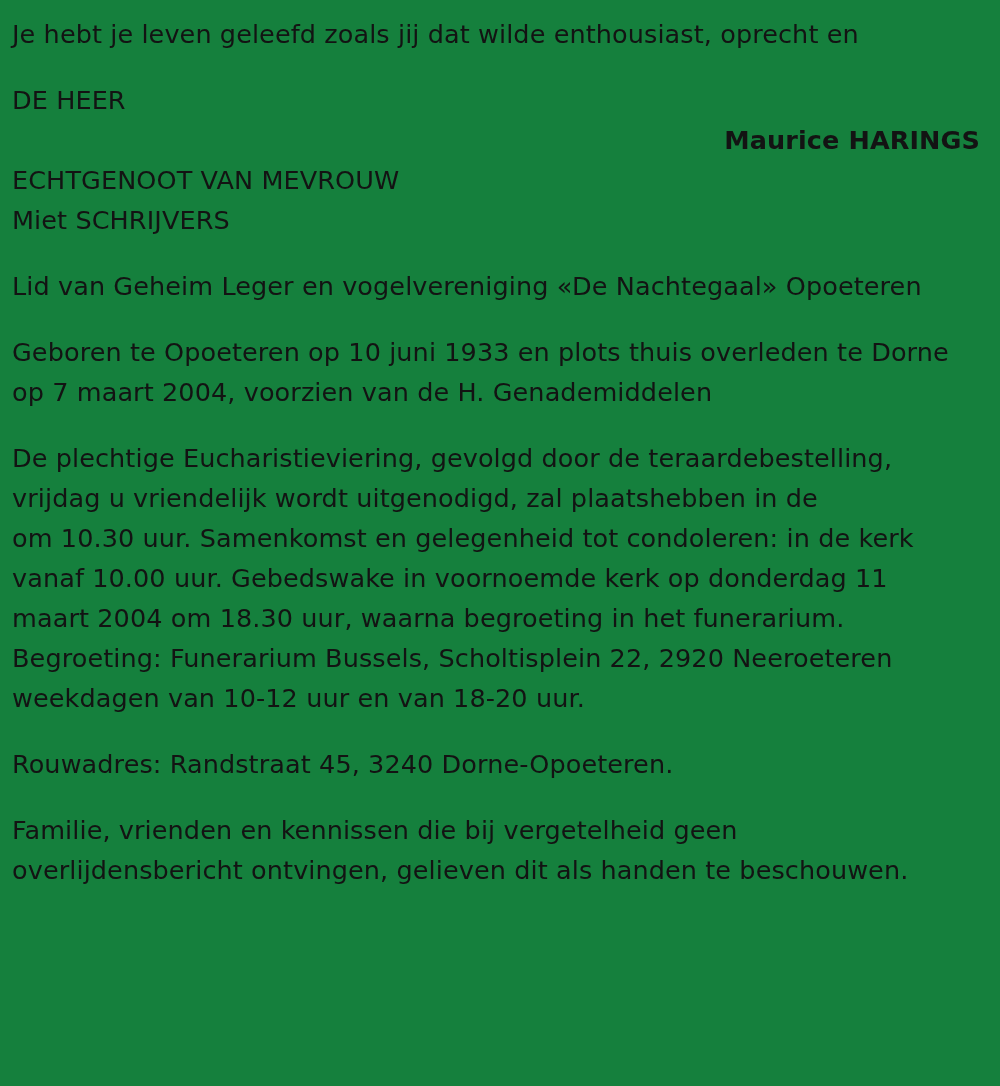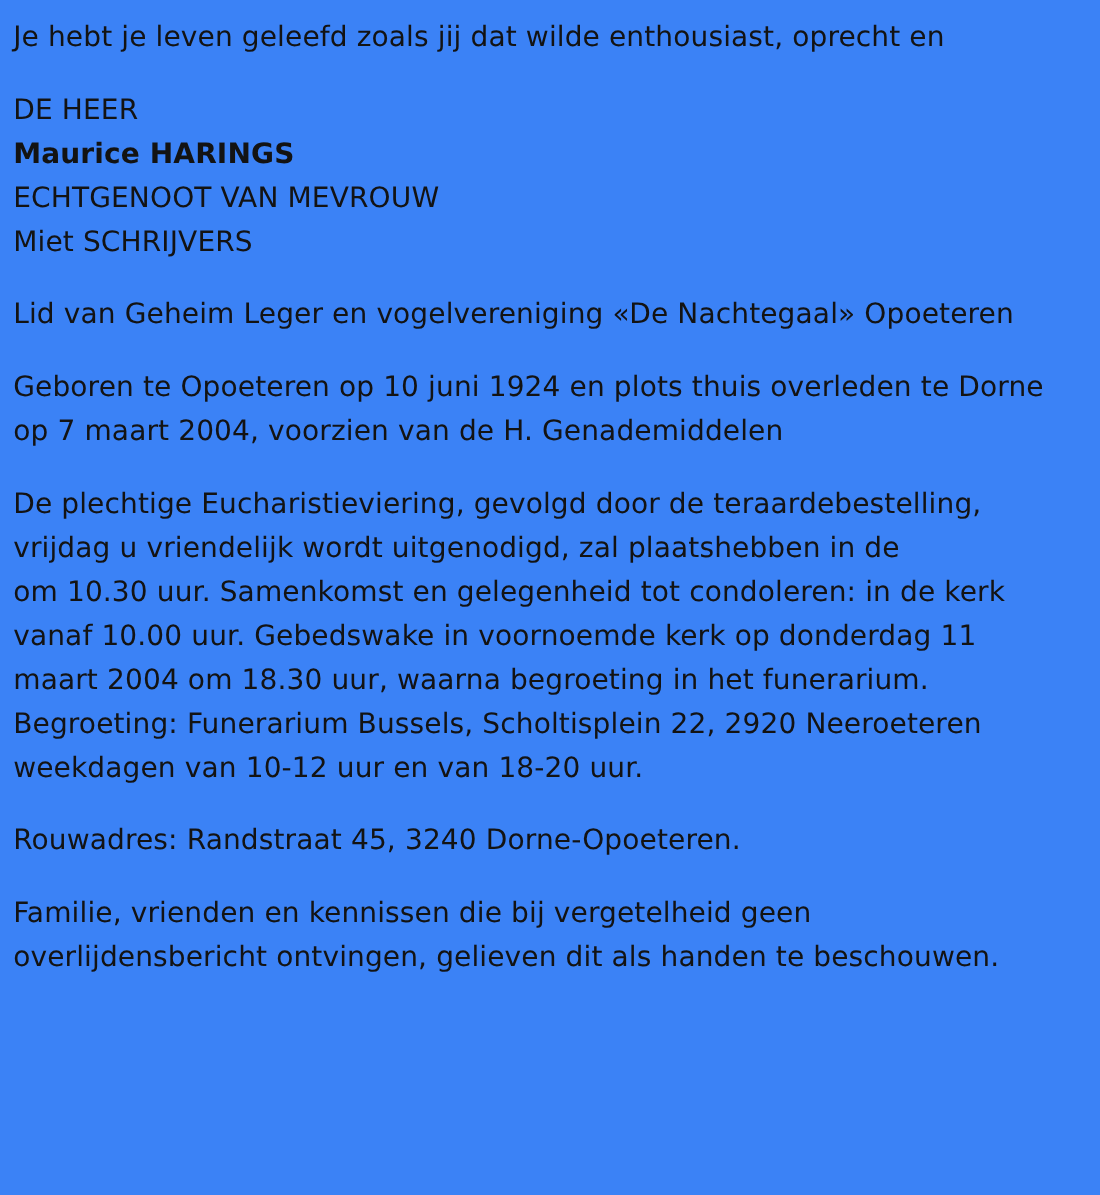--- a/index.html
+++ b/index.html
@@ -11,37 +11,38 @@
     width: 1000px;
     min-height: 1086px;
     font-family: "DejaVu Sans", sans-serif;
     color: #1a1a1a;
   }
   .page {
     width: 1000px;
     min-height: 1086px;
     box-sizing: border-box;
     padding: 14px 20px 10px 12px;
-    background: #3b82f6;
+    background: #15803d;
   }
   .block {
     margin: 0 0 26px 0;
   }
   .block:last-child {
     margin-bottom: 0;
   }
   .line {
     font-size: 25.5px;
     line-height: 40px;
     letter-spacing: 0.1px;
     color: #131313;
     white-space: pre-wrap;
   }
   .line.bold {
     font-weight: bold;
+    text-align: right;
   }
 </style>
 </head>
 <body>
 
 <div class="page">
 
   <div class="block">
     <div class="line">Je hebt je leven geleefd zoals jij dat wilde enthousiast, oprecht en</div>
   </div>
@@ -51,21 +52,21 @@
     <div class="line bold">Maurice HARINGS</div>
     <div class="line">ECHTGENOOT VAN MEVROUW</div>
     <div class="line">Miet SCHRIJVERS</div>
   </div>
 
   <div class="block">
     <div class="line">Lid van Geheim Leger en vogelvereniging «De Nachtegaal» Opoeteren</div>
   </div>
 
   <div class="block">
-    <div class="line">Geboren te Opoeteren op 10 juni 1924 en plots thuis overleden te Dorne</div>
+    <div class="line">Geboren te Opoeteren op 10 juni 1933 en plots thuis overleden te Dorne</div>
     <div class="line">op 7 maart 2004, voorzien van de H. Genademiddelen</div>
   </div>
 
   <div class="block">
     <div class="line">De plechtige Eucharistieviering, gevolgd door de teraardebestelling,</div>
     <div class="line">vrijdag u vriendelijk wordt uitgenodigd, zal plaatshebben in de</div>
     <div class="line">om 10.30 uur. Samenkomst en gelegenheid tot condoleren: in de kerk</div>
     <div class="line">vanaf 10.00 uur. Gebedswake in voornoemde kerk op donderdag 11</div>
     <div class="line">maart 2004 om 18.30 uur, waarna begroeting in het funerarium.</div>
     <div class="line">Begroeting: Funerarium Bussels, Scholtisplein 22, 2920 Neeroeteren</div>

